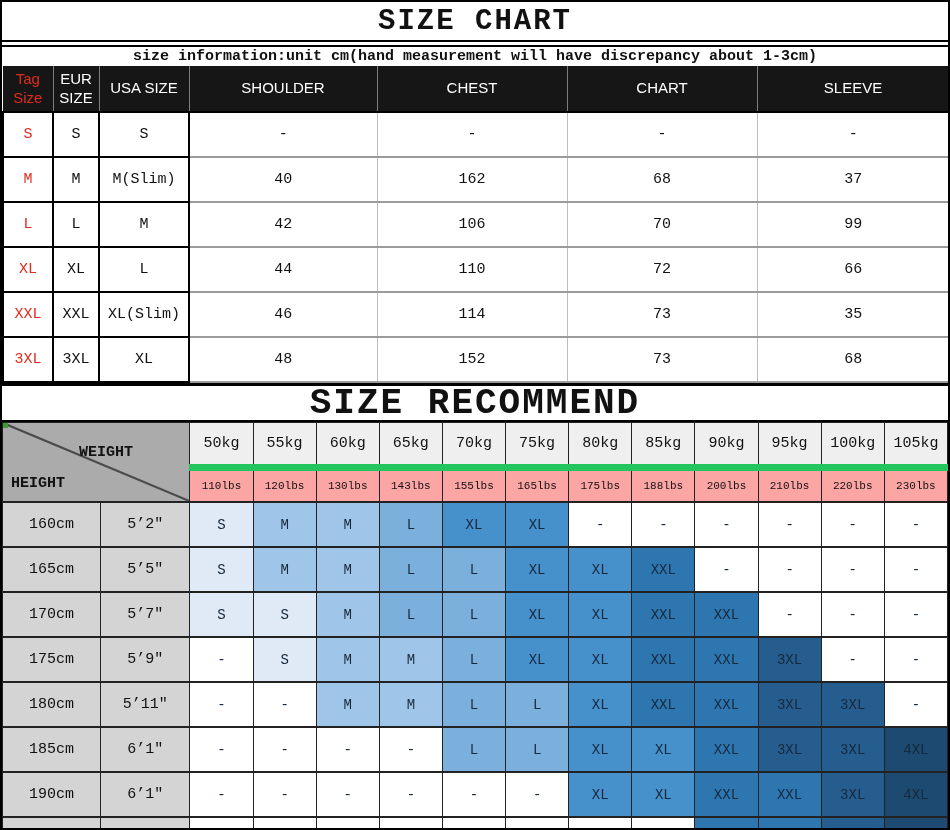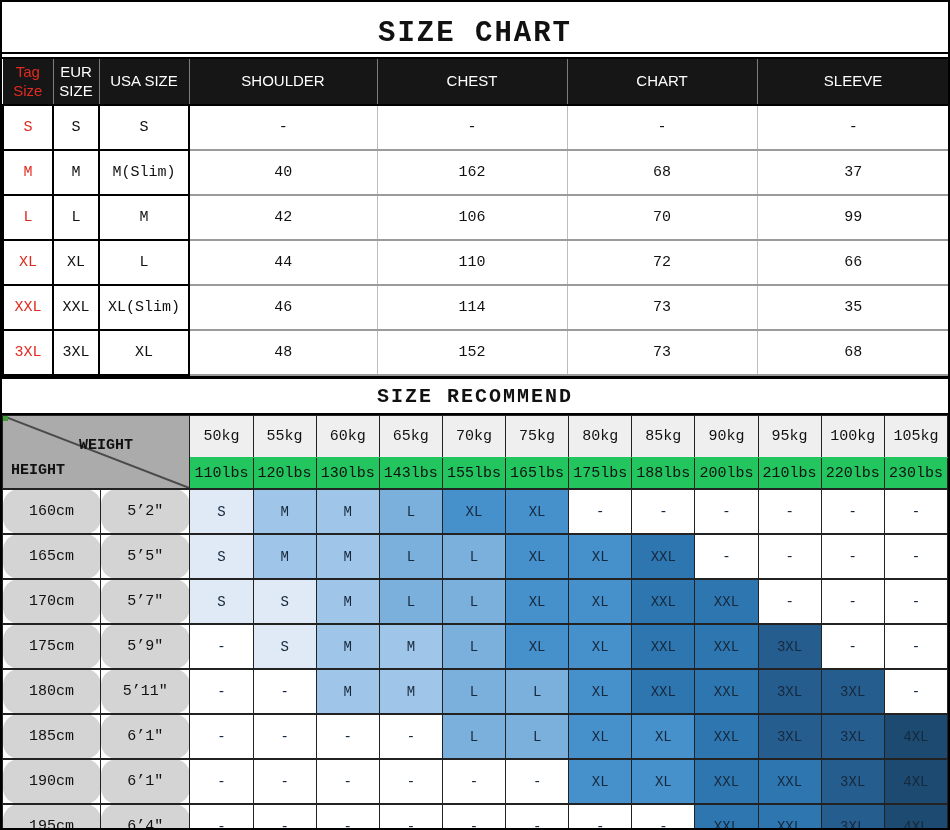--- a/index.html
+++ b/index.html
@@ -3,21 +3,21 @@
 <meta charset="utf-8">
 <style>
   html,body{margin:0;padding:0;background:#ffffff;}
   .page{
     width:950px;height:830px;box-sizing:border-box;overflow:hidden;
     border:2px solid #000;background:#fff;
     font-family:"Liberation Mono","DejaVu Sans Mono",monospace;
     color:#111;
   }
   
-  .sc-title{height:38px;display:flex;align-items:center;justify-content:center;border-bottom:2px solid #000;margin-top:12px;}
+  .sc-title{height:38px;display:flex;align-items:center;justify-content:center;border-bottom:2px solid #000;}
   .sc-title h1{margin:0;font-size:29px;font-weight:700;letter-spacing:2px;font-family:"Liberation Mono",monospace;}
   .sc-gap{height:3px;border-bottom:2px solid #000;}
   .sc-info{height:19px;display:flex;align-items:center;justify-content:center;
     font-size:15px;font-weight:700;letter-spacing:0px;}
   table{border-collapse:collapse;table-layout:fixed;width:946px;}
   .sc-table th{
     background:#161616;color:#fff;height:43px;font-weight:400;
     font-family:"Liberation Sans",sans-serif;font-size:15px;line-height:1.25;
     white-space:pre-line;border-right:1px solid #7d7d7d;border-bottom:2px solid #000;
   }
@@ -26,43 +26,44 @@
     height:41px;text-align:center;font-size:15px;
     border-top:2px solid #9b9b9b;border-bottom:2px solid #9b9b9b;
   }
   .sc-table td.c0,.sc-table td.c1,.sc-table td.c2{border:2px solid #000;}
   .sc-table td.c0{color:#e02b20;}
   .sc-table td.c3{border-left:2px solid #000;}
   .sc-table td.c4,.sc-table td.c5,.sc-table td.c6{border-left:1px solid #bdbdbd;}
   
   .sr-title{height:34px;display:flex;align-items:center;justify-content:center;
     border-top:3px solid #000;border-bottom:2px solid #000;}
-  .sr-title h2{margin:0;font-size:20px;font-weight:700;letter-spacing:2px;font-family:"Liberation Mono",monospace;}
+  .sr-title h2{margin:0;font-size:36px;font-weight:700;letter-spacing:2px;font-family:"Liberation Mono",monospace;}
   .sr-table th,.sr-table td{border:1px solid #222;text-align:center;}
   .sr-table th{font-weight:400;}
-  .sr-table .kg-th{height:39px;background:#efefef;font-size:15px;border-bottom:1px solid #22c55e;}
-  .sr-table .lbs-th{height:28px;background:#22c55e;font-size:15px;}
+  .sr-table .kg-th{height:39px;background:#efefef;font-size:15px;border-bottom:7px solid #22c55e;}
+  .sr-table .lbs-th{height:28px;background:#fca5a5;font-size:11px;}
   .sr-table td{height:41px;font-size:14px;color:#16283c;border-top:2px solid #222;border-bottom:2px solid #222;}
-  .sr-table td.h-cell{background:#d4d4d4;color:#111;font-size:15px;border-radius:16px;}
+  .sr-table td.h-cell{background:#d4d4d4;color:#111;font-size:15px;}
   .diag{position:relative;background:#ababab;padding:0;overflow:hidden;}
   .diag svg{position:absolute;top:0;left:0;width:100%;height:100%;}
   .diag .w-label{position:absolute;top:21px;left:76px;font-size:15px;font-weight:700;color:#111;}
   .diag .h-label{position:absolute;bottom:9px;left:8px;font-size:15px;font-weight:700;color:#111;}
   .diag .corner-dot{position:absolute;top:0;left:0;width:5px;height:5px;background:#3f9b35;}
   .dash{background:#fff;}
 </style>
 </head>
 <body>
 
 <div class="page">
 
   <div class="sc-title">
     <h1>SIZE CHART</h1>
   </div>
   <div class="sc-gap"></div>
+  <div class="sc-info">size information:unit cm(hand measurement will have discrepancy about 1-3cm)</div>
 
   <table class="sc-table">
     <colgroup>
       <col style="width:50px">
         <col style="width:46px">
         <col style="width:90px">
       <col style="width:188px">
         <col style="width:190px">
         <col style="width:190px">
         <col style="width:192px">

